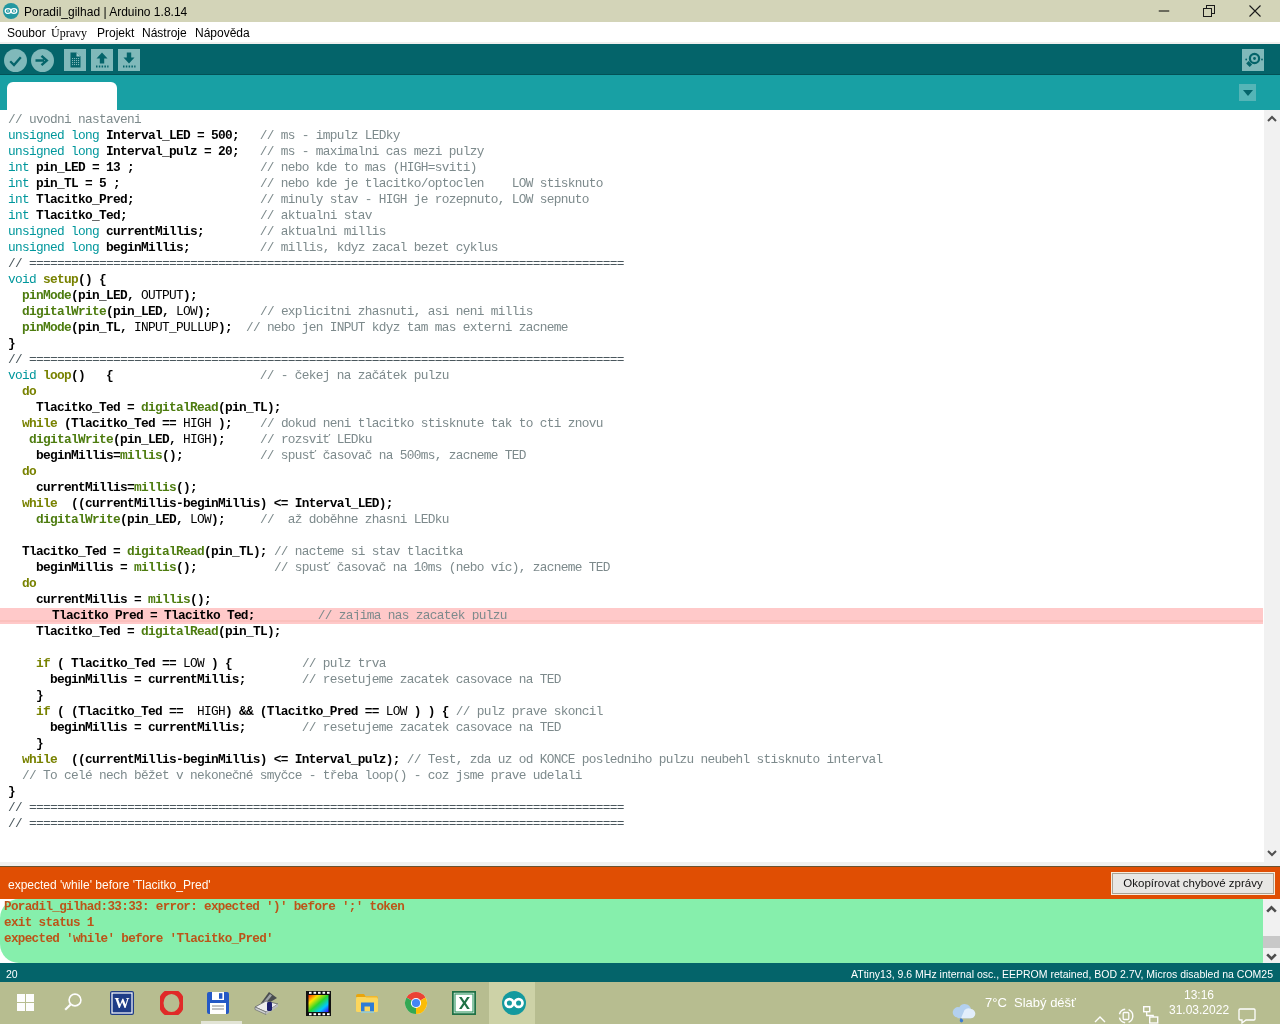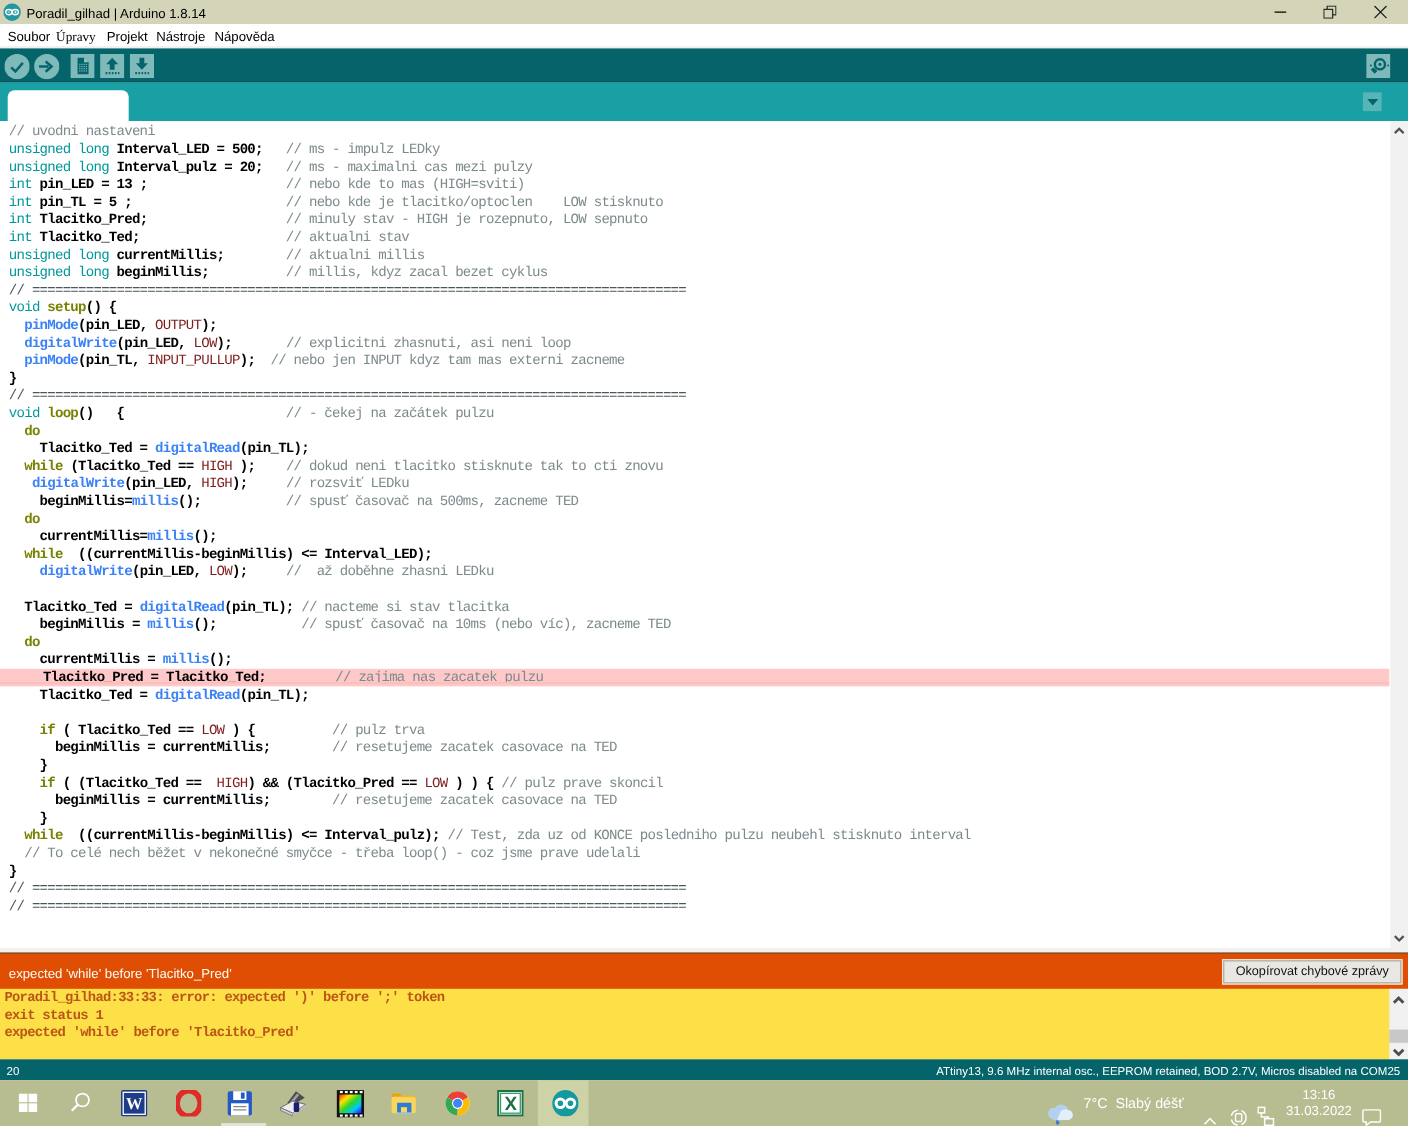--- a/index.html
+++ b/index.html
@@ -29,38 +29,38 @@
 .tabdrop { position:absolute; left:1239px; top:9px; width:17px; height:17px; background:#55b5b7; }
 .tabdrop:after { content:""; position:absolute; left:4px; top:6px; border-left:5px solid transparent; border-right:5px solid transparent; border-top:6px solid #04646a; }
 
 
 .editor { position:absolute; left:0; top:110px; width:1280px; height:752px; background:#ffffff; }
 .code { position:absolute; left:0; top:2px; font-family:"Liberation Mono", monospace; font-size:12.8px; letter-spacing:-0.6835px; line-height:16px; font-weight:bold; color:#000; padding-left:8px; }
 .code .cm { color:#7d8a8c; font-weight:normal; }
 .code .cm2 { color:#4a575d; font-weight:normal; }
 .code .k { color:#00979c; font-weight:normal; }
 .code .s { color:#788200; }
-.code .f { color:#3b82f6; }
-.code .c { color:#7f1d1d; font-weight:normal; }
-.hl { display:block; background:#ffc9c9; margin-left:-8px; padding-left:11px; width:1263px; }
+.code .f { color:#4d7c0f; }
+.code .c { color:#000000; font-weight:normal; }
+.hl { display:block; background:#ffc9c9; margin-left:-8px; padding-left:24px; width:1263px; }
 
 
 .vscroll { position:absolute; left:1264px; top:0; width:16px; height:752px; background:#f1f1f1; }
 .vscroll .up, .vscroll .down { position:absolute; left:2px; width:12px; height:12px; }
 
 
 .hstrip { position:absolute; left:0; top:862px; width:1280px; height:5px; background:#f0f0ef; }
 
 
 .errorbar { position:absolute; left:0; top:866px; width:1280px; height:33px; background:#e04e03; border-top:1px solid #69512f; }
 .errorbar .msg { position:absolute; left:8px; top:11px; color:#fffcf5; font-size:12px; }
 .errbtn { position:absolute; left:1111px; top:5px; width:164px; height:23px; background:#e8e7e4; border:1px solid #f9ecdb; outline:1px solid #a9a294; outline-offset:-2px; font-size:11.5px; color:#111; text-align:center; line-height:21px; }
 
 
-.console { position:absolute; left:0; top:899px; width:1280px; height:64px; background:#fde047; font-family:"Liberation Mono", monospace; font-weight:bold; font-size:11.66px; line-height:16px; color:#bc5418; }
+.console { position:absolute; left:0; top:899px; width:1280px; height:64px; background:#86efac; font-family:"Liberation Mono", monospace; font-weight:bold; font-size:11.66px; line-height:16px; color:#bc5418;border-radius:19px; }
 .console pre { position:absolute; left:4px; top:0px; font:inherit; font-size:12.6px; letter-spacing:-0.66px; }
 .cscroll { position:absolute; left:1263px; top:0; width:17px; height:64px; background:#f1f1f1; }
 
 
 .statusbar { position:absolute; left:0; top:963px; width:1280px; height:19px; background:#04646a; color:#fff; font-size:10.5px; }
 .statusbar .lineno { position:absolute; left:6px; top:5px; }
 .statusbar .board { position:absolute; right:7px; top:5px; }
 
 
 .taskbar { position:absolute; left:0; top:982px; width:1280px; height:42px; background:#b7bd90; }
@@ -172,21 +172,21 @@
 <span class="k">unsigned long</span> Interval_pulz = 20;   <span class="cm">// ms - maximalni cas mezi pulzy</span>
 <span class="k">int</span> pin_LED = 13 ;                  <span class="cm">// nebo kde to mas (HIGH=sviti)</span>
 <span class="k">int</span> pin_TL = 5 ;                    <span class="cm">// nebo kde je tlacitko/optoclen    LOW stisknuto</span>
 <span class="k">int</span> Tlacitko_Pred;                  <span class="cm">// minuly stav - HIGH je rozepnuto, LOW sepnuto</span>
 <span class="k">int</span> Tlacitko_Ted;                   <span class="cm">// aktualni stav</span>
 <span class="k">unsigned long</span> currentMillis;        <span class="cm">// aktualni millis</span>
 <span class="k">unsigned long</span> beginMillis;          <span class="cm">// millis, kdyz zacal bezet cyklus</span>
 <span class="cm2">// =====================================================================================</span>
 <span class="k">void</span> <span class="s">setup</span>() {
   <span class="f">pinMode</span>(pin_LED, <span class="c">OUTPUT</span>);
-  <span class="f">digitalWrite</span>(pin_LED, <span class="c">LOW</span>);       <span class="cm">// explicitni zhasnuti, asi neni loop</span>
+  <span class="f">digitalWrite</span>(pin_LED, <span class="c">LOW</span>);       <span class="cm">// explicitni zhasnuti, asi neni millis</span>
   <span class="f">pinMode</span>(pin_TL, <span class="c">INPUT_PULLUP</span>);  <span class="cm">// nebo jen INPUT kdyz tam mas externi zacneme</span>
 }
 <span class="cm2">// =====================================================================================</span>
 <span class="k">void</span> <span class="s">loop</span>()   {                     <span class="cm">// - čekej na začátek pulzu</span>
   <span class="s">do</span>
     Tlacitko_Ted = <span class="f">digitalRead</span>(pin_TL);
   <span class="s">while</span> (Tlacitko_Ted == <span class="c">HIGH</span> );    <span class="cm">// dokud neni tlacitko stisknute tak to cti znovu</span>
    <span class="f">digitalWrite</span>(pin_LED, <span class="c">HIGH</span>);     <span class="cm">// rozsviť LEDku</span>
     beginMillis=<span class="f">millis</span>();           <span class="cm">// spusť časovač na 500ms, zacneme TED</span>
   <span class="s">do</span>

